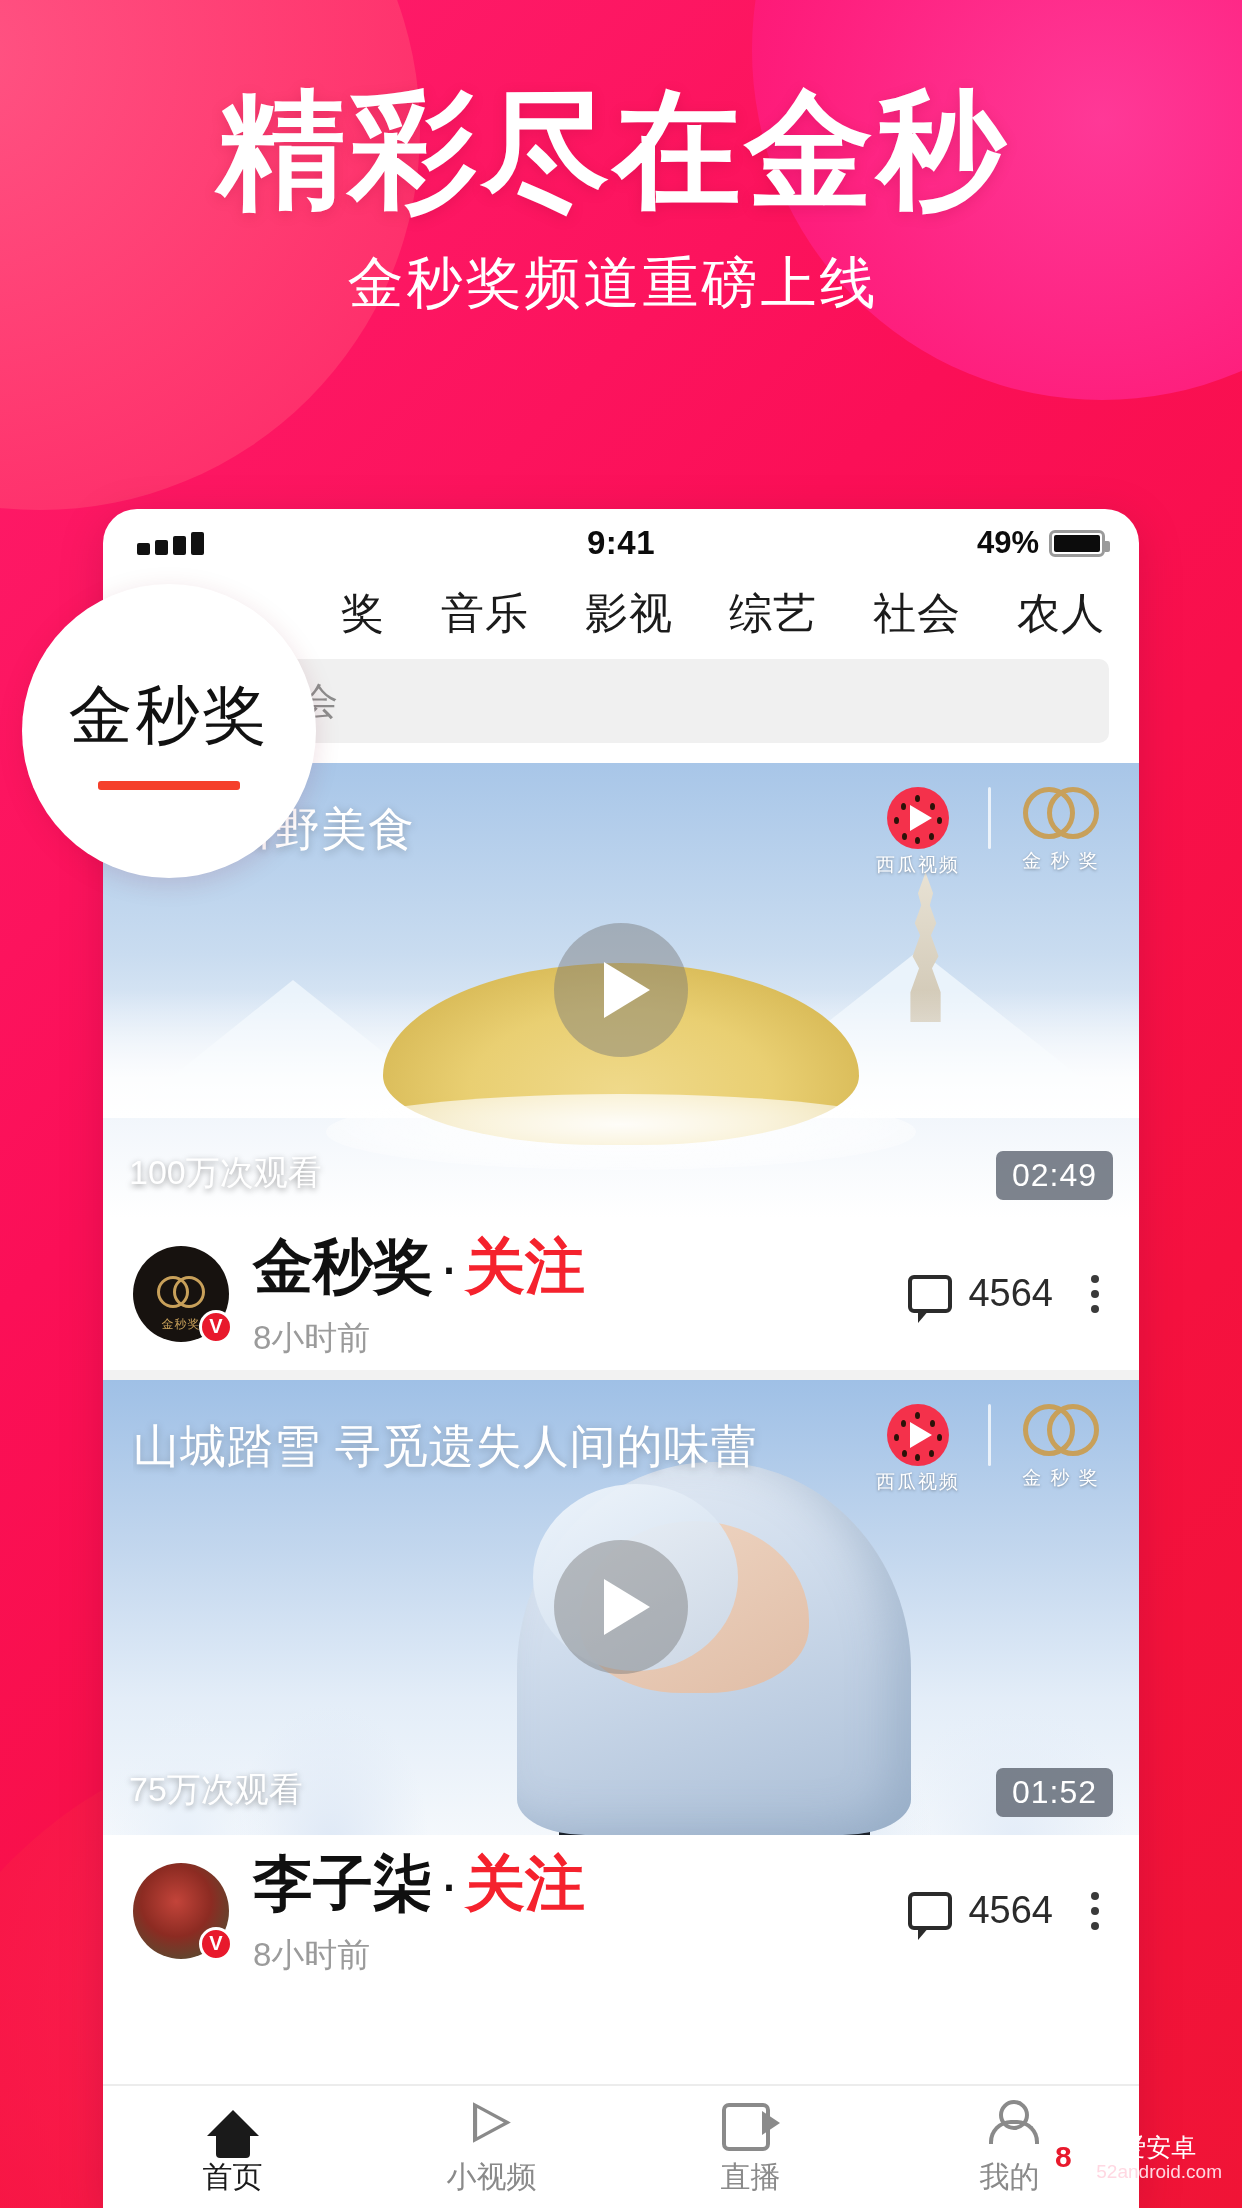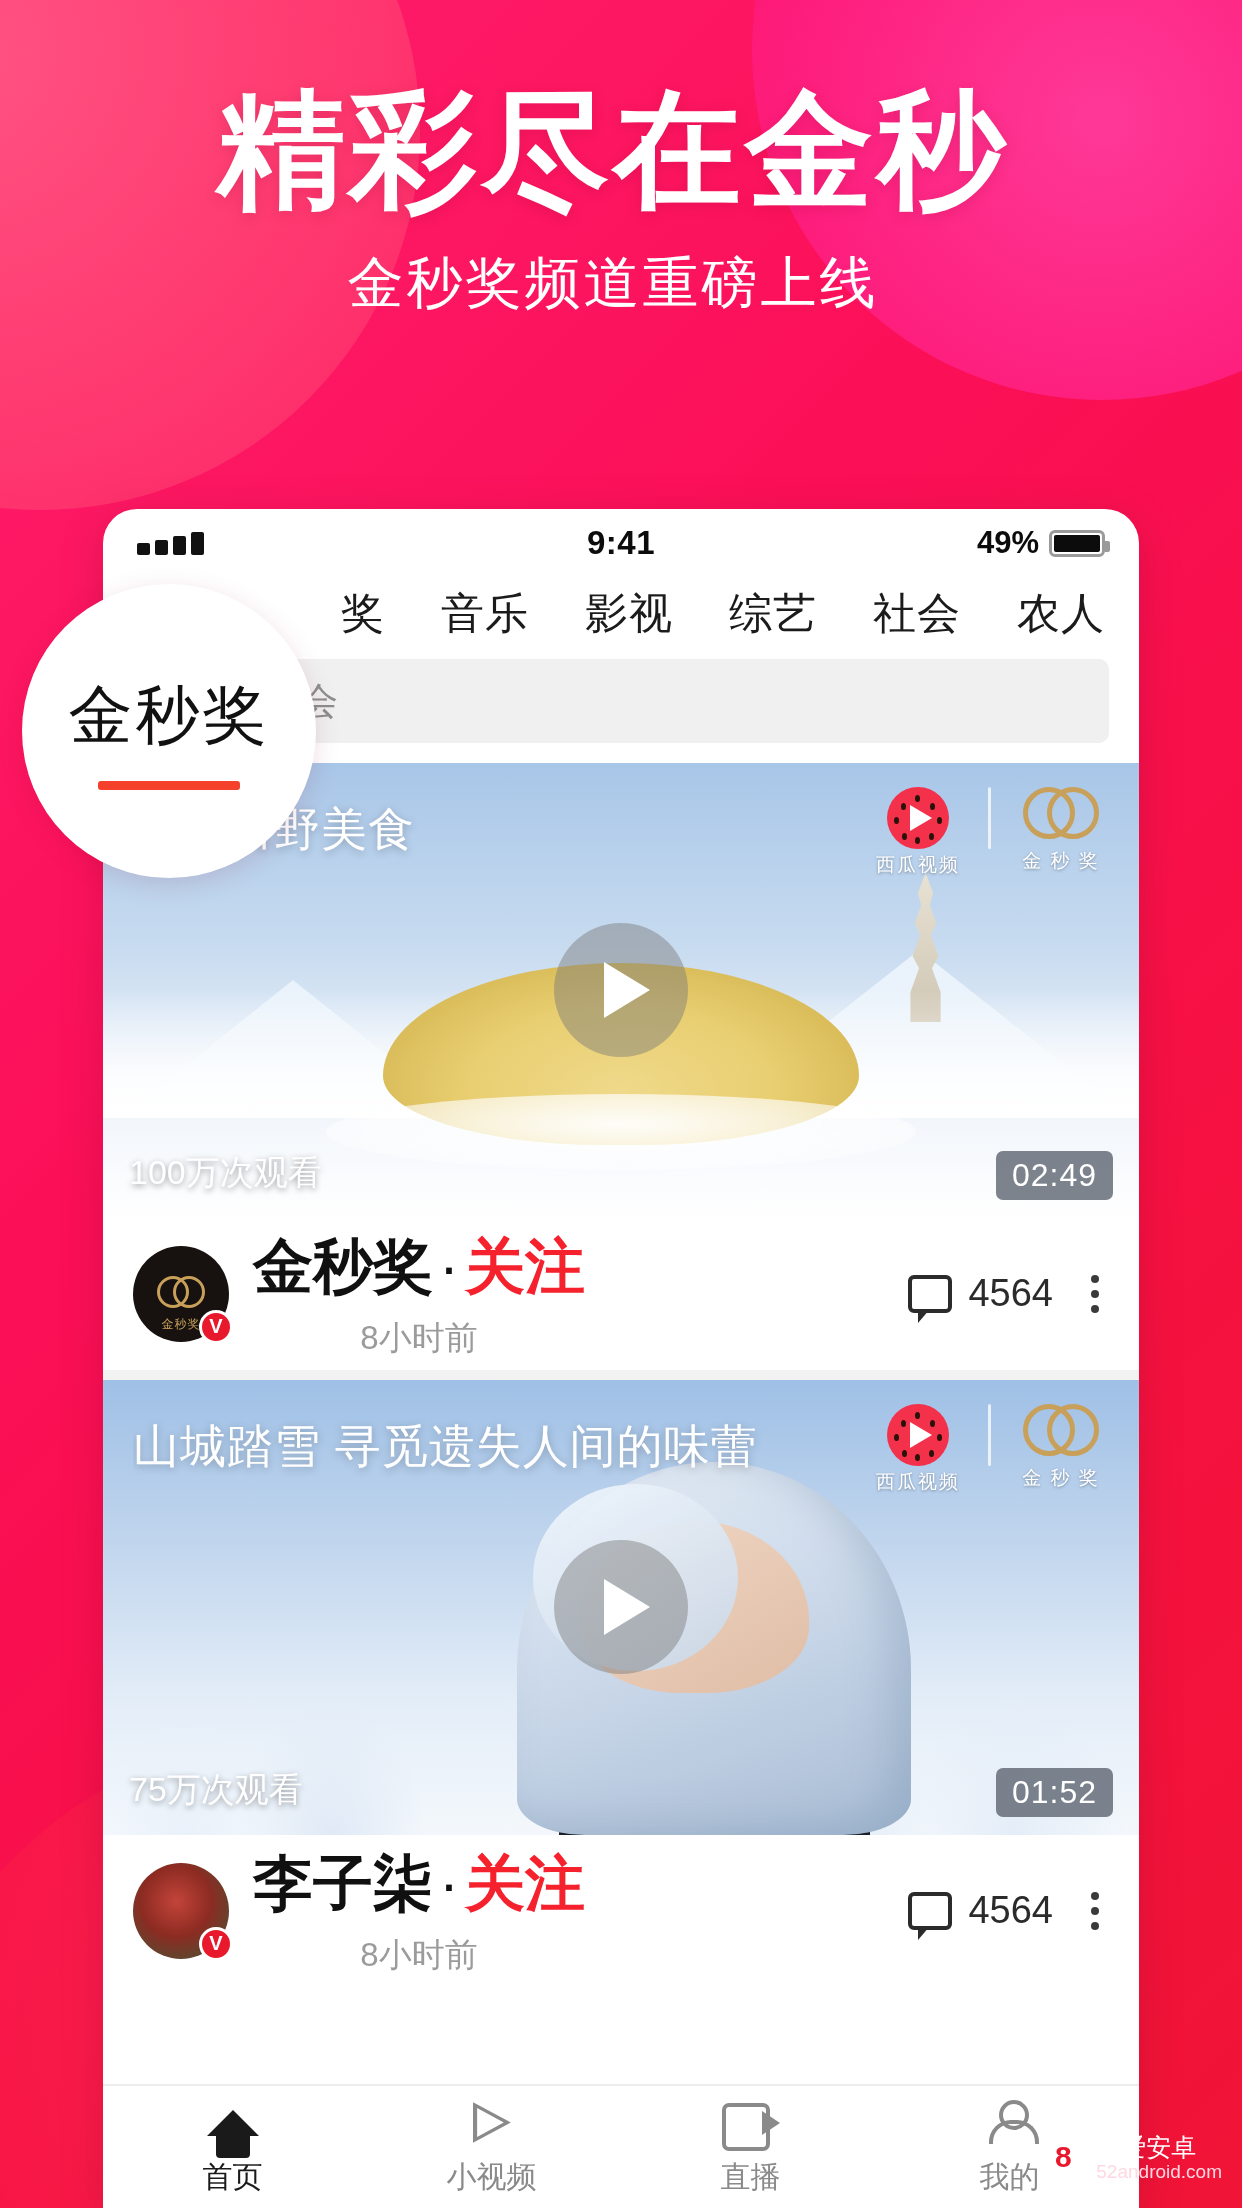--- a/index.html
+++ b/index.html
@@ -264,21 +264,21 @@
     position:absolute; right:-4px; bottom:-2px;
     width:34px; height:34px; border-radius:50%;
     background:#E8192C; border:3px solid #fff;
     color:#fff; font-size:20px; font-weight:bold;
     display:flex; align-items:center; justify-content:center;
   }
   .author-meta { margin-left:24px; }
   .author-line1 { font-size:60px; color:#101010; font-weight:bold; }
   .author-line1 .dot { color:#101010; font-weight:normal; margin:0 6px; }
   .author-line1 .follow { color:#F5222D; }
-  .author-line2 { font-size:33px; color:#9b9b9b; margin-top:8px;text-align:center; }
+  .author-line2 { font-size:33px; color:#9b9b9b; margin-top:8px; }
   .author-right { margin-left:auto; display:flex; align-items:center; gap:28px; }
   .cmt { display:flex; align-items:center; gap:16px; }
   .cmt-icon {
     width:44px; height:38px; border:4px solid #2b2b2b; border-radius:6px;
     position:relative;
   }
   .cmt-icon::after{
     content:""; position:absolute; left:6px; bottom:-14px;
     width:0;height:0;border-top:14px solid #2b2b2b;
     border-right:12px solid transparent;

